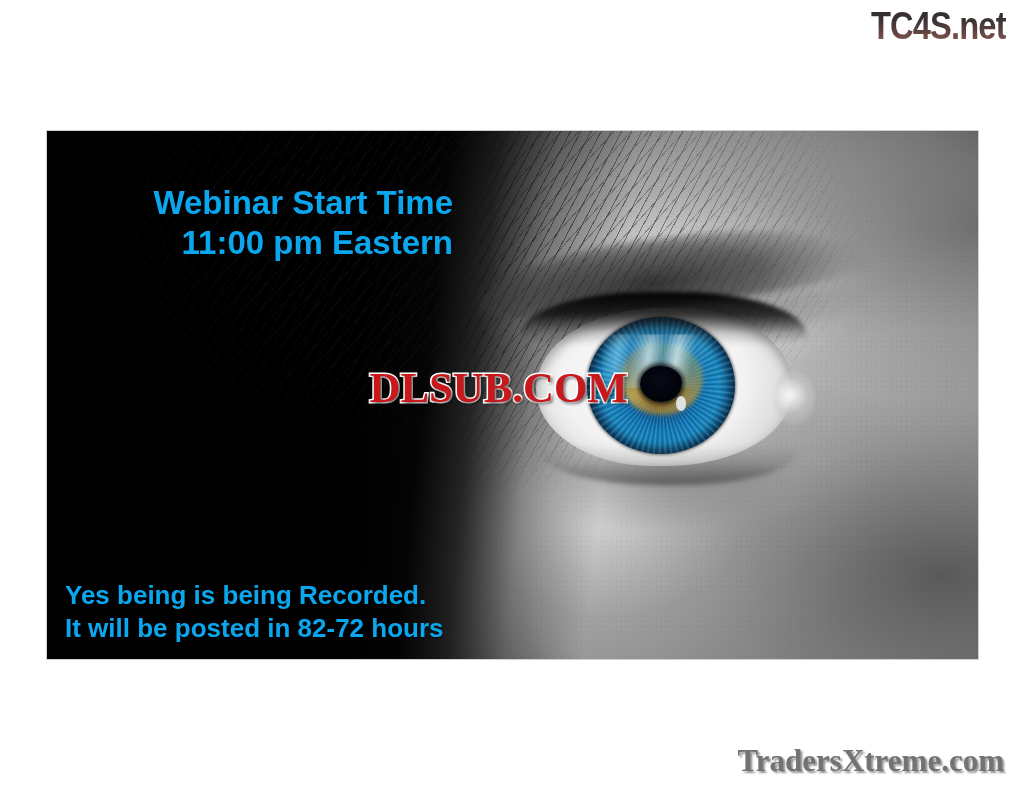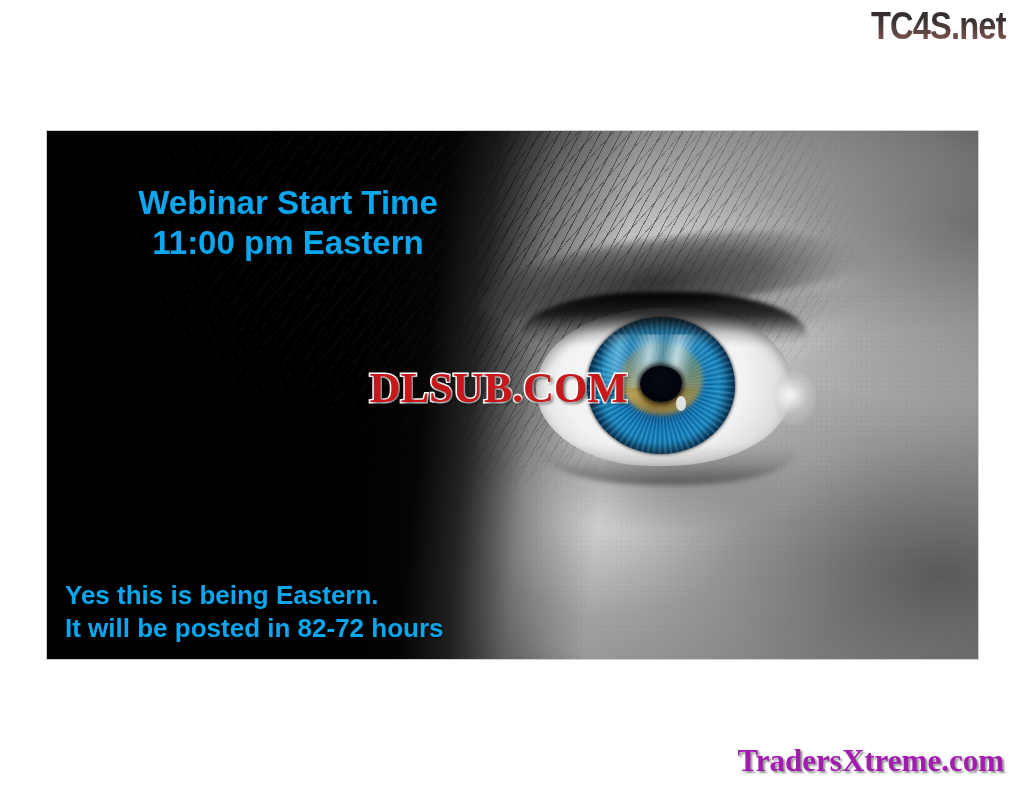--- a/index.html
+++ b/index.html
@@ -316,25 +316,25 @@
   
   .overlay-text {
     position: absolute;
     color: #0aa6ee;
     font-family: "Liberation Sans", sans-serif;
     font-weight: bold;
     white-space: nowrap;
     text-shadow: 0 1px 2px rgba(0,0,0,0.8);
   }
   #start-time-block {
-    left: 46px;
+    left: 16px;
     top: 52px;
     line-height: 1.22;
     font-size: 33px;
-    text-align: center;
+    text-align: right;
     width: 390px;
   }
   #start-line-2 { display: block; }
 
   #recorded-block {
     left: 18px;
     top: 448px;
     line-height: 1.26;
     font-size: 26px;
   }
@@ -358,21 +358,21 @@
   }
 
   
   #tx-logo {
     position: absolute;
     right: 20px;
     bottom: 12px;
     font-family: "Liberation Serif", serif;
     font-weight: bold;
     font-size: 31px;
-    color: #a21caf;
+    color: #737373;
     -webkit-text-stroke: 2.5px #ffffff;
     paint-order: stroke fill;
     text-shadow: 2px 2px 2px rgba(90,90,90,0.65);
     white-space: nowrap;
     letter-spacing: 0px;
   }
 </style>
 </head>
 <body>
 
@@ -408,20 +408,20 @@
   </div>
 
   <div class="layer" id="vignette"></div>
 
   <div class="overlay-text" id="start-time-block">
     <span>Webinar Start Time</span>
     <span id="start-line-2">11:00 pm Eastern</span>
   </div>
 
   <div class="overlay-text" id="recorded-block">
-    <span>Yes this is being Eastern.</span>
+    <span>Yes being is being Recorded.</span>
     <span id="recorded-line-2">It will be posted in 82-72 hours</span>
   </div>
 
   <div id="watermark">DLSUB.COM</div>
 </div>
 
 <div id="tx-logo">TradersXtreme.com</div>
 
 </body></html>

